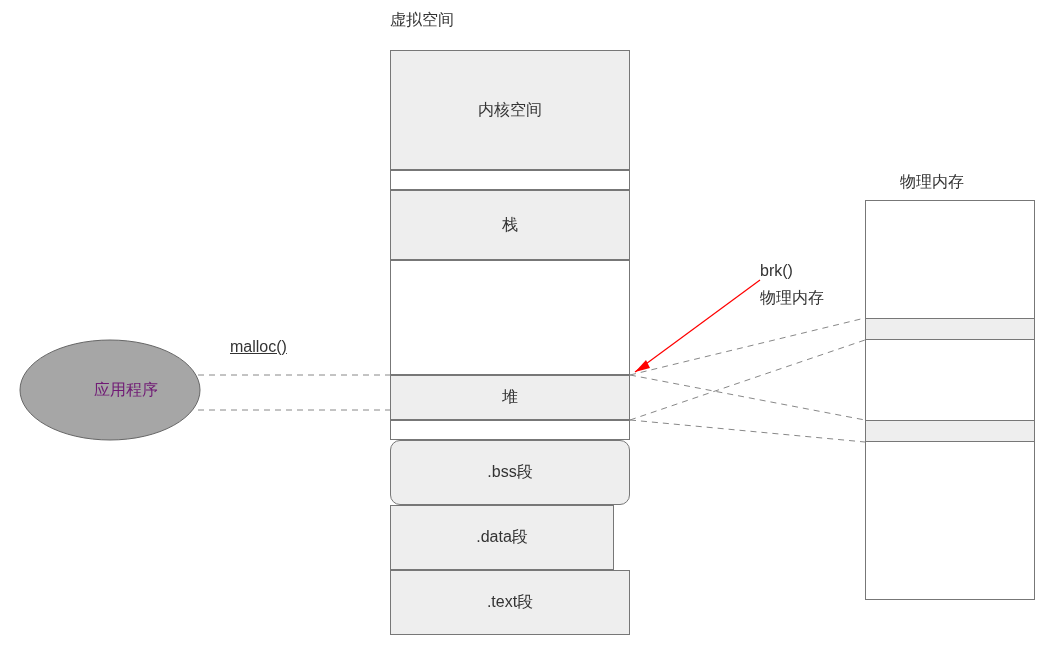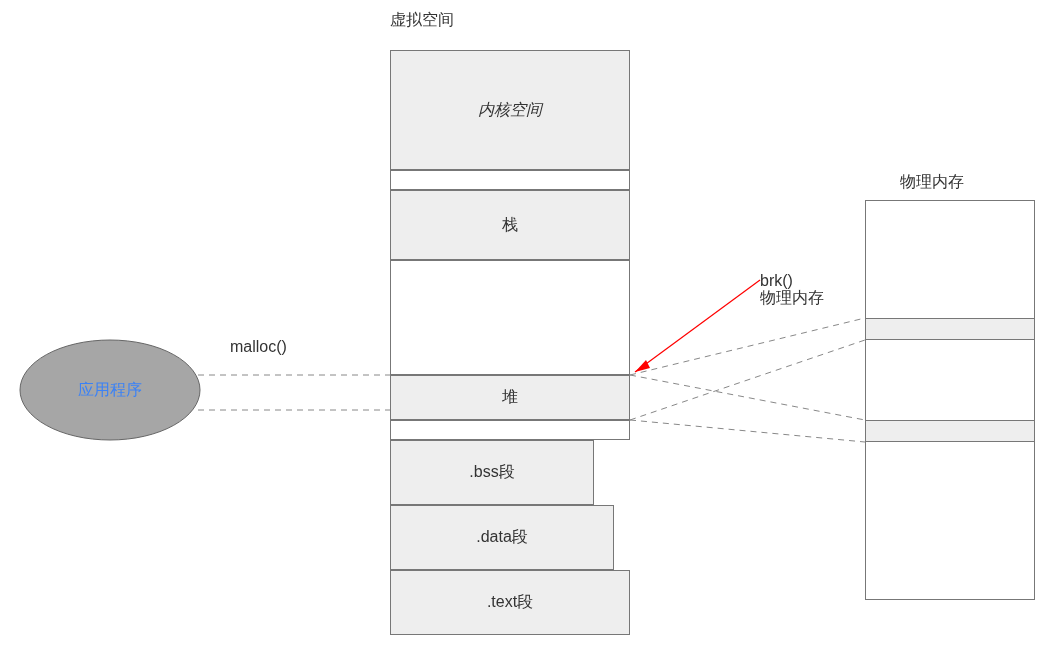--- a/index.html
+++ b/index.html
@@ -65,48 +65,48 @@
   <g>
     <polygon points="485,346 535,346 510,324" fill="#c5d9f1" stroke="#5a7fb0" stroke-width="1"></polygon>
     <rect x="495" y="346" width="30" height="22" fill="#c5d9f1" stroke="#5a7fb0" stroke-width="1"></rect>
   </g>
 </svg>
 
 <div class="label" style="left:390px; top:10px;">虚拟空间</div>
 
 <div class="label" style="left:900px; top:172px;">物理内存</div>
 
-<div class="label" style="left:78px; top:380px; color:#3b82f6;">应用程序</div>
+<div class="label" style="left:94px; top:380px; color:#701a75;">应用程序</div>
 
-<div class="label" style="left:230px; top:338px;">malloc()</div>
+<div class="label" style="left:230px; top:338px;text-decoration:underline;">malloc()</div>
 
-<div class="label" style="left:760px; top:272px;">brk()</div>
+<div class="label" style="left:760px; top:262px;">brk()</div>
 <div class="label" style="left:760px; top:288px;">物理内存</div>
 
 <div class="box" style="left:390px; top:50px; width:240px;">
 
-  <div class="cell" style="position:absolute; left:0; top:0; width:240px; height:120px;font-style:italic;">
+  <div class="cell" style="position:absolute; left:0; top:0; width:240px; height:120px;">
     <span>内核空间</span>
   </div>
 
   <div class="cell white" style="position:absolute; left:0; top:120px; width:240px; height:20px;"></div>
 
   <div class="cell" style="position:absolute; left:0; top:140px; width:240px; height:70px;">
     <span>栈</span>
   </div>
 
   <div class="cell white" style="position:absolute; left:0; top:210px; width:240px; height:115px;"></div>
 
   <div class="cell" style="position:absolute; left:0; top:325px; width:240px; height:45px;">
     <span>堆</span>
   </div>
 
   <div class="cell white" style="position:absolute; left:0; top:370px; width:240px; height:20px;"></div>
 
-  <div class="cell" style="position:absolute; left:0; top:390px; width:204px; height:65px;">
+  <div class="cell" style="position:absolute; left:0; top:390px; width:240px; height:65px;border-radius:10px;">
     <span>.bss段</span>
   </div>
 
   <div class="cell" style="position:absolute; left:0; top:455px; width:224px; height:65px;">
     <span>.data段</span>
   </div>
 
   <div class="cell" style="position:absolute; left:0; top:520px; width:240px; height:65px;justify-content:center;">
     <span>.text段</span>
   </div>

